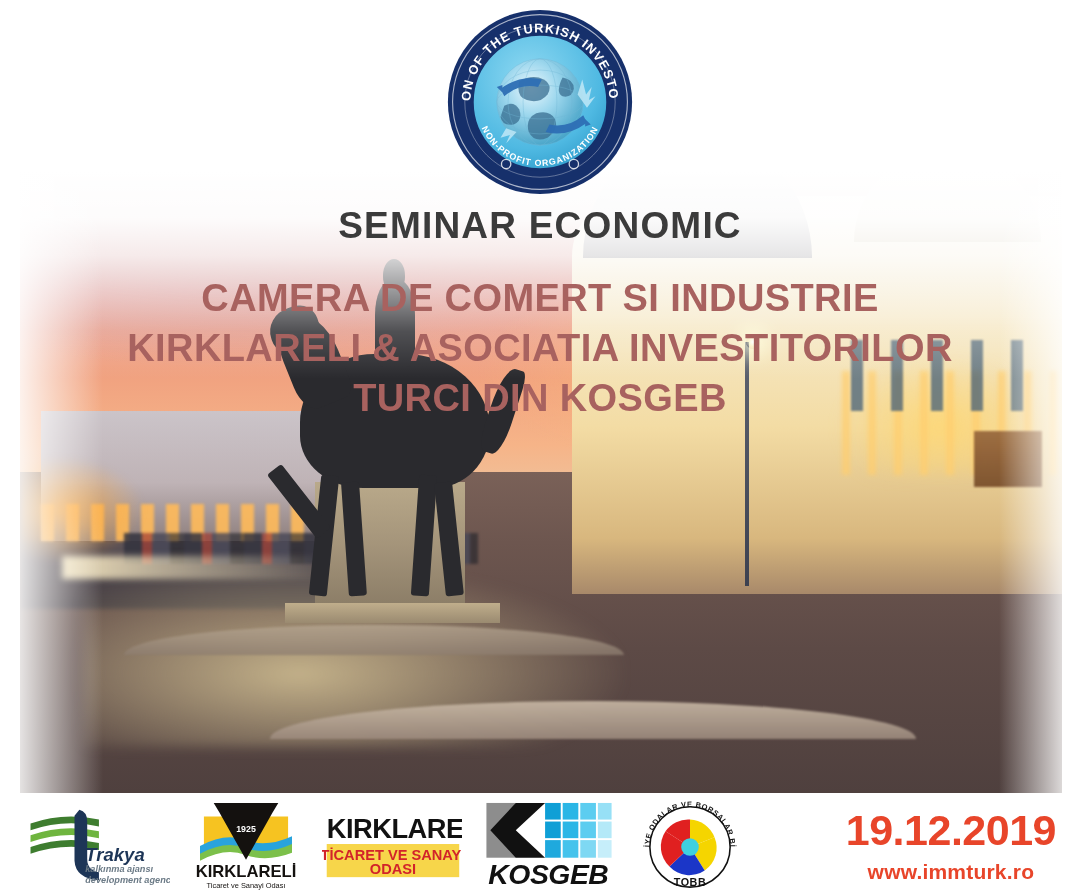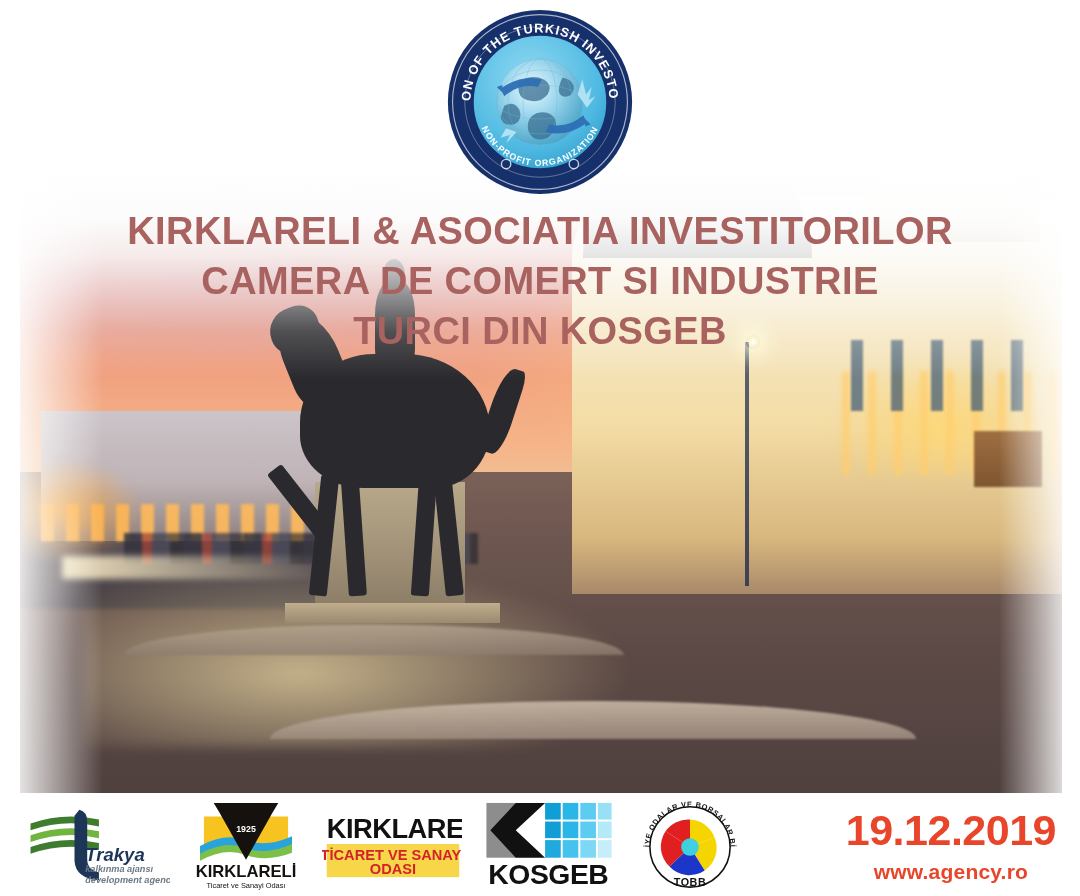--- a/index.html
+++ b/index.html
@@ -253,21 +253,21 @@
   }
   .brand{display:flex;align-items:center;height:90px;}
 
   
   .trakya{width:148px;height:86px;position:relative;}
   
   .kirk-em{width:108px;height:92px;position:relative;}
   
   .ktso{width:140px;height:76px;position:relative;}
   
-  .kosgeb{width:130px;height:88px;position:relative;}
+  .kosgeb{width:130px;height:88px;position:relative;font-style:italic;}
   
   .tobb{width:108px;height:94px;position:relative;}
 
   .date-block{
     position:absolute;right:24px;bottom:12px;text-align:center;
   }
   .date-txt{
     font-size:43px;font-weight:bold;color:#e8452a;letter-spacing:-.5px;line-height:1;
     margin:0;
   }
@@ -387,23 +387,24 @@
       </text>
       <text font-family="Liberation Sans, sans-serif" font-size="9.4" font-weight="bold" fill="#ffffff" letter-spacing="1">
         <textPath href="#arcBot" startOffset="50%" text-anchor="middle">NON-PROFIT ORGANIZATION</textPath>
       </text>
       <circle cx="64" cy="166" r="5" fill="none" stroke="#ffffff" stroke-width="1.4" opacity=".8"></circle>
       <circle cx="136" cy="166" r="5" fill="none" stroke="#ffffff" stroke-width="1.4" opacity=".8"></circle>
     </svg>
   </div>
 
   <div class="titles">
+    <h1 class="seminar">SEMINAR ECONOMIC</h1>
     <div class="subtitle">
+      <div>CAMERA DE COMERT SI INDUSTRIE</div>
       <div>KIRKLARELI &amp; ASOCIATIA INVESTITORILOR</div>
-      <div>CAMERA DE COMERT SI INDUSTRIE</div>
       <div>TURCI DIN KOSGEB</div>
     </div>
   </div>
 
   <div class="footer">
     <div class="logos">
 
       <div class="brand">
         <div class="trakya">
           <svg viewBox="0 0 150 88" width="148" height="86" aria-hidden="true">
@@ -494,17 +495,17 @@
             </text>
             <text x="55" y="90" font-family="Liberation Sans, sans-serif" font-size="11" font-weight="bold" fill="#111111" text-anchor="middle" letter-spacing=".6">TOBB</text>
           </svg>
         </div>
       </div>
 
     </div>
 
     <div class="date-block">
       <p class="date-txt">19.12.2019</p>
-      <p class="url-txt">www.agency.ro</p>
+      <p class="url-txt">www.immturk.ro</p>
     </div>
   </div>
 
 </div>
 
 </body></html>

